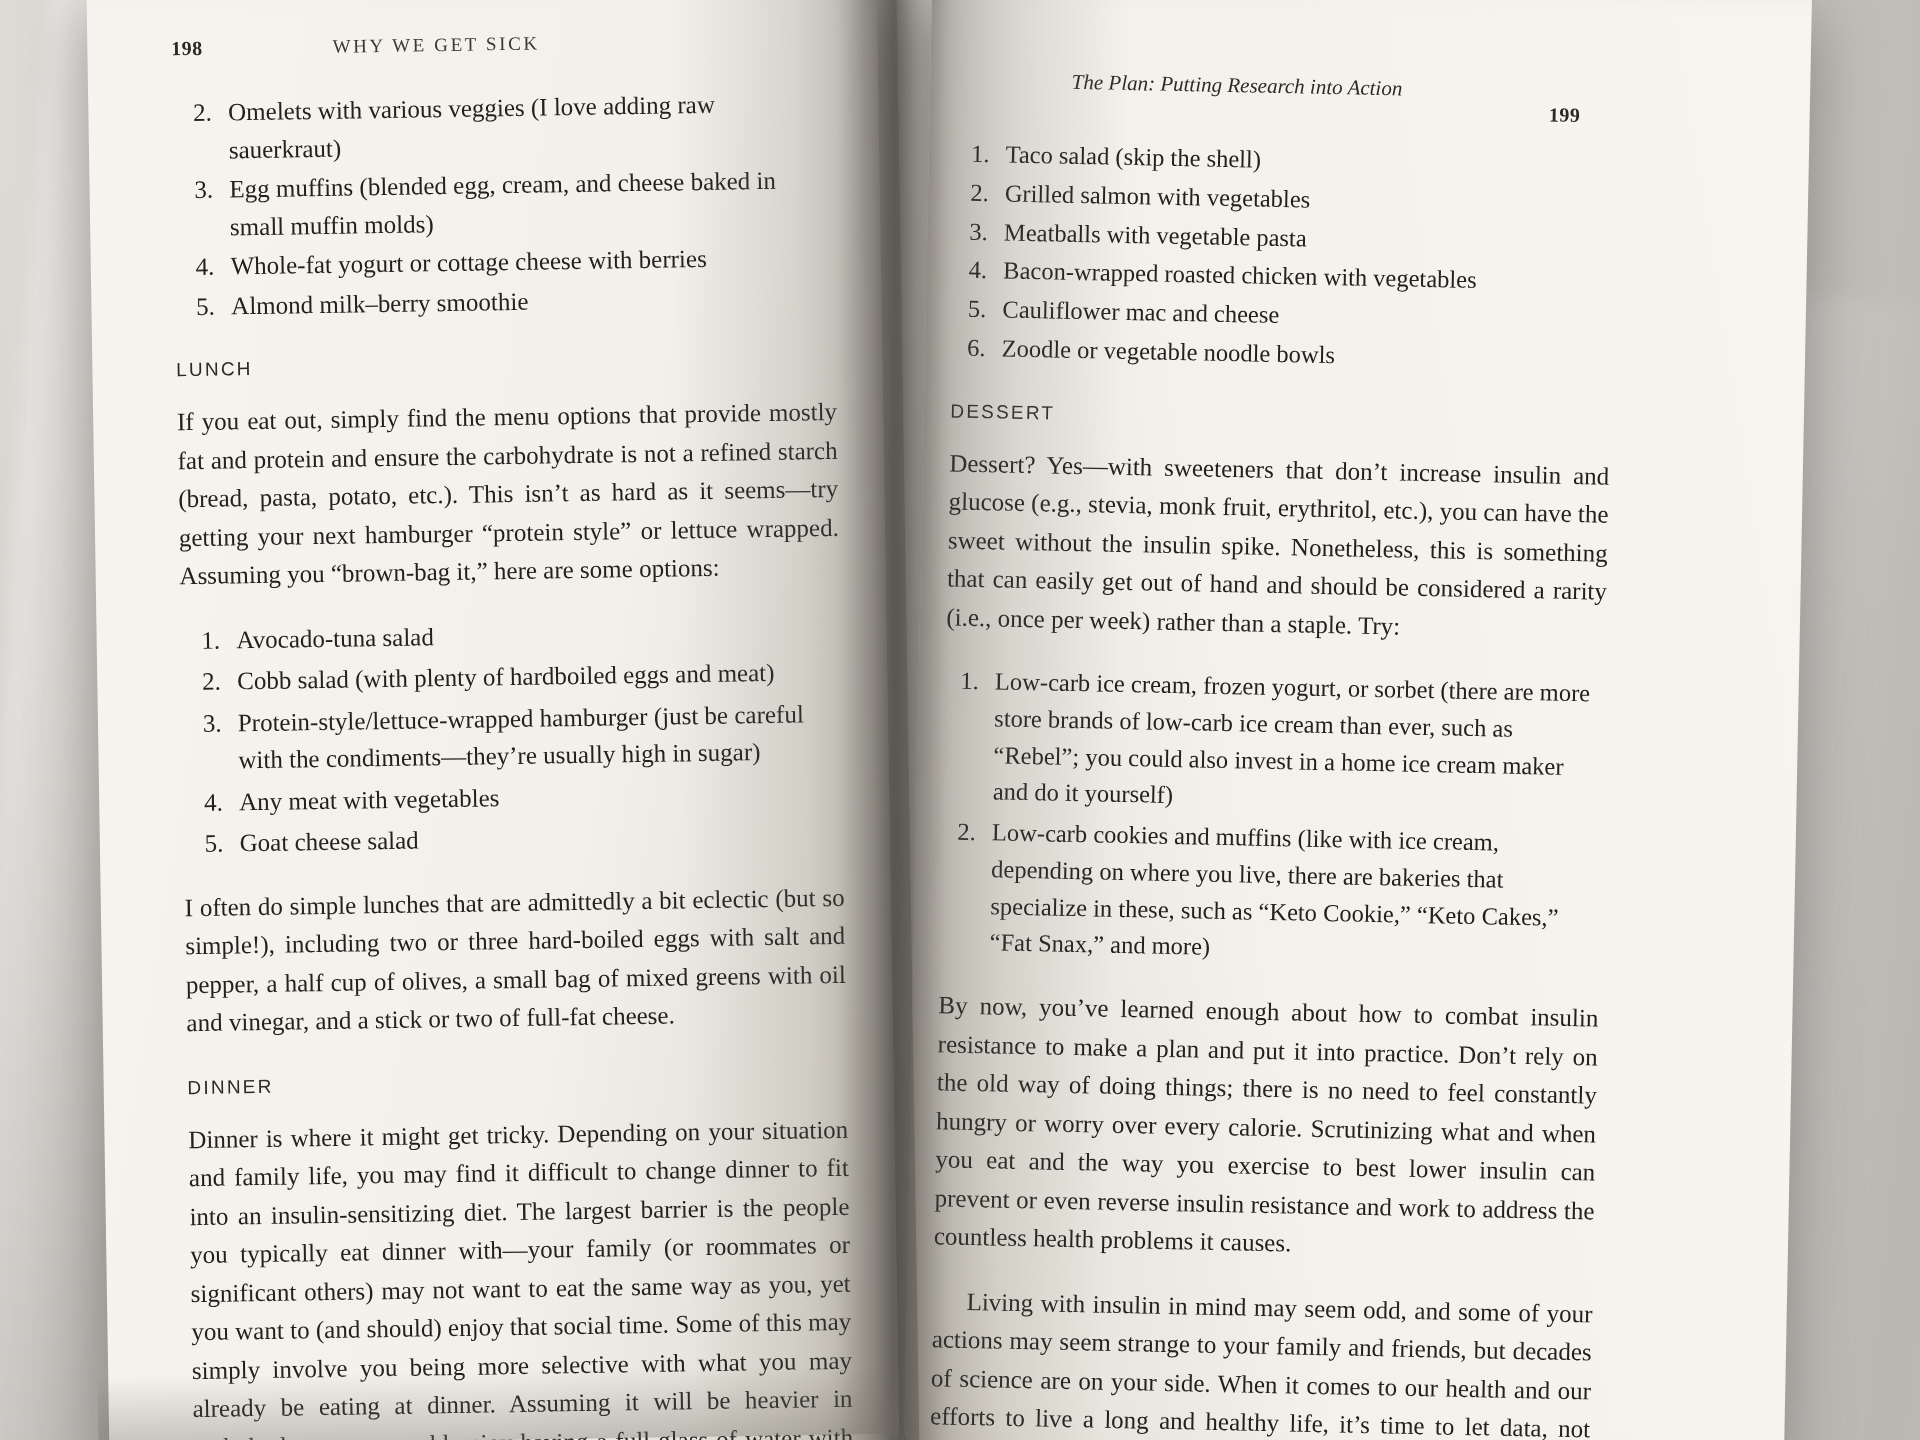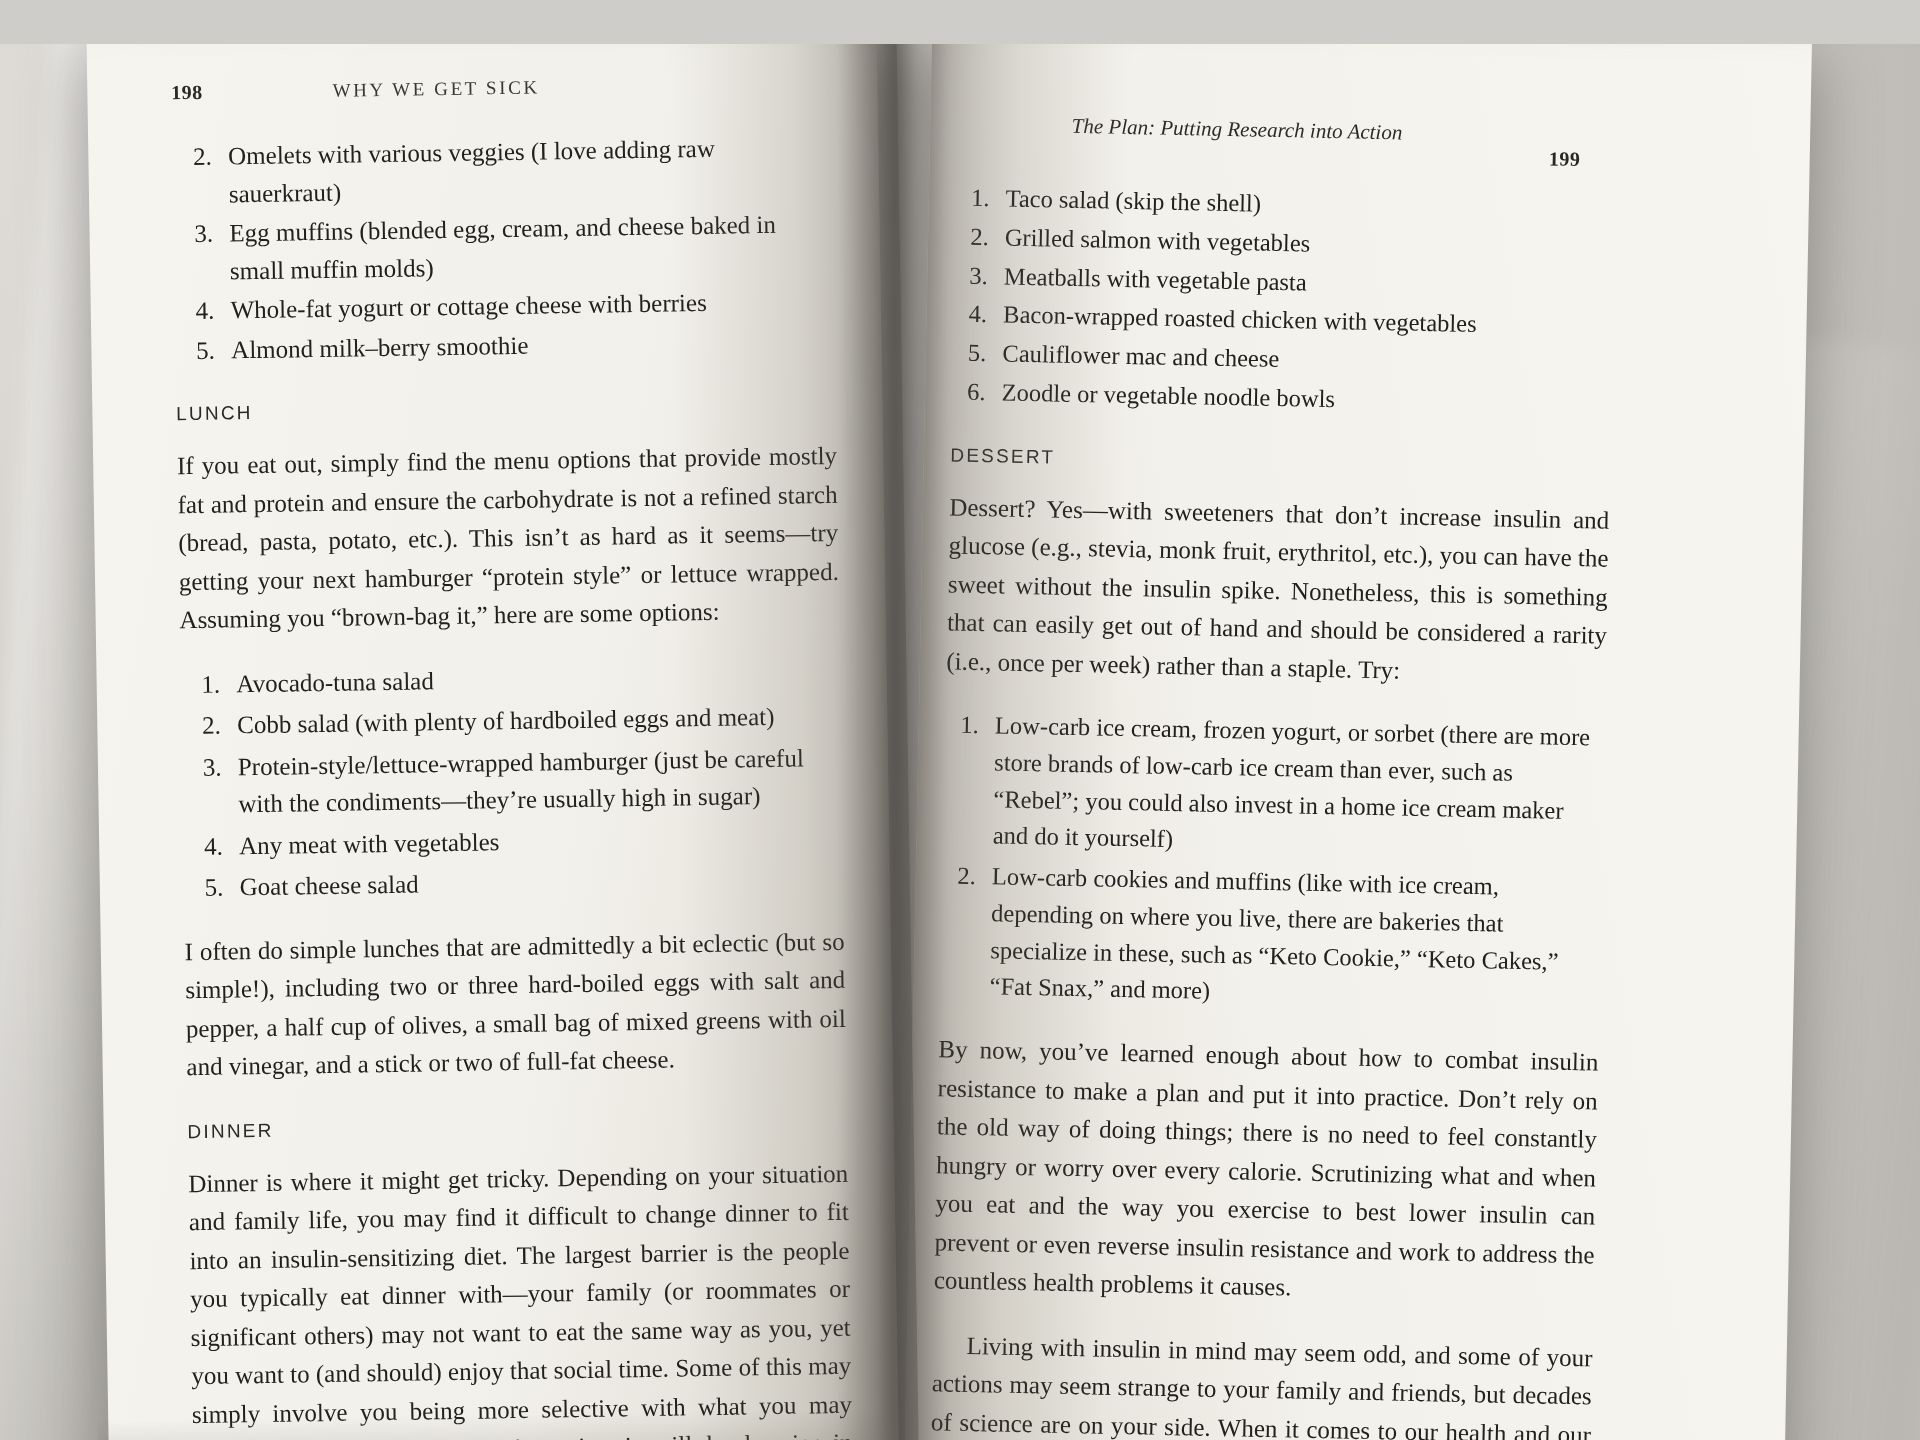--- a/index.html
+++ b/index.html
@@ -15,21 +15,20 @@
   }
 
   
   .photo {
     position: absolute;
     inset: 0;
     background:
       radial-gradient(ellipse at 20% 5%, #e6e3df 0%, #d4d1cc 38%, #bdbab5 75%),
       linear-gradient(120deg, #d9d6d1 0%, #c6c3be 55%, #b9b6b1 100%);
     overflow: hidden;
-    margin-top: 44px;
   }
   .sheet-fold {
     position: absolute;
     background: linear-gradient(90deg, rgba(255,255,255,0.35), rgba(120,118,114,0.12));
     filter: blur(9px);
   }
   .f1 { left: 0; top: -60px; width: 150px; height: 1600px; transform: rotate(4deg); }
   .f2 { left: 430px; top: -200px; width: 320px; height: 330px; transform: rotate(-12deg); opacity: .6;}
   .f3 { left: 980px; top: -120px; width: 520px; height: 200px; transform: rotate(-6deg); opacity: .55;}
   .f4 { left: 1700px; top: 300px; width: 260px; height: 1200px; transform: rotate(6deg); opacity: .5;}

